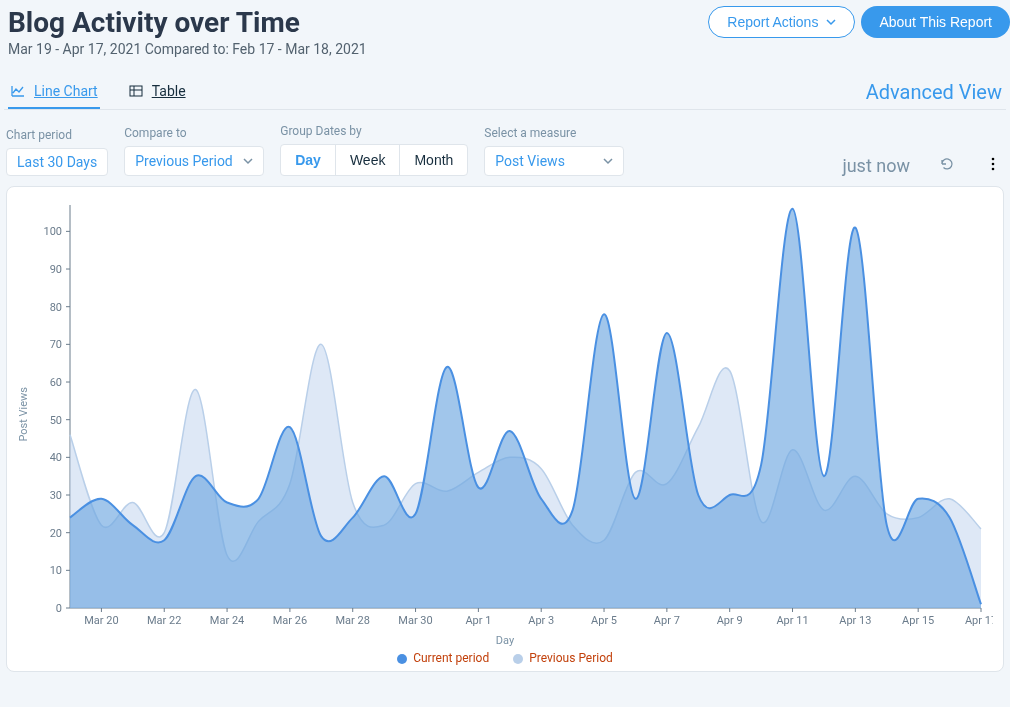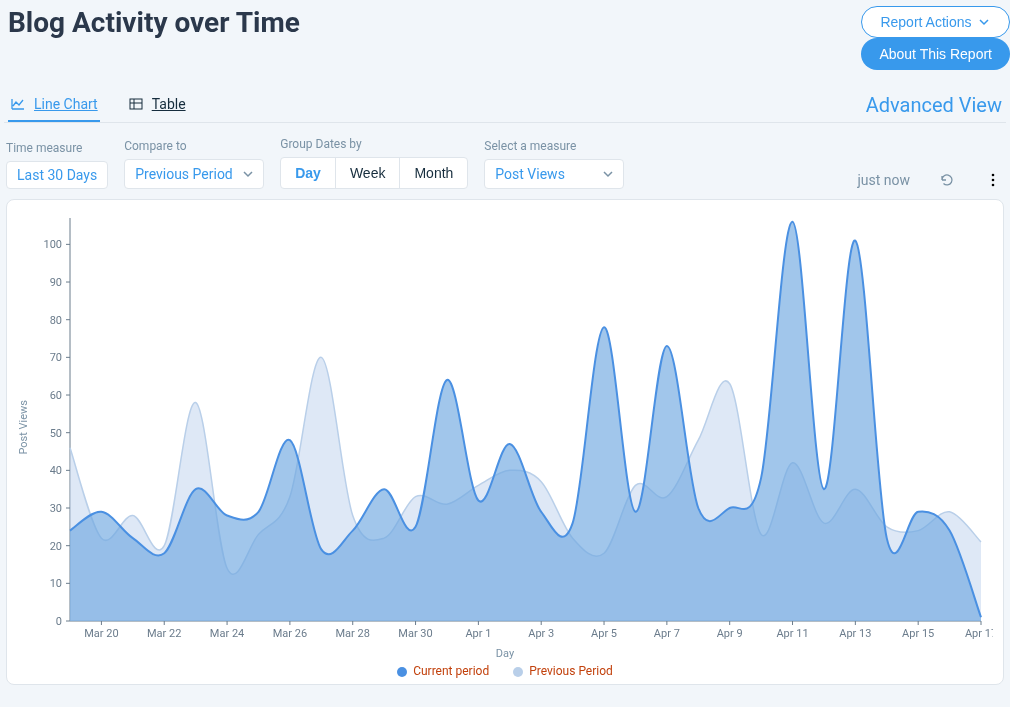--- a/index.html
+++ b/index.html
@@ -16,21 +16,21 @@
     --series-b-fill:#c3d6ee99;  
     font-family: -apple-system, BlinkMacSystemFont, "Segoe UI", Roboto, Helvetica, Arial, sans-serif;
   }
   *{box-sizing:border-box;}
   body{margin:0;background:var(--bg);color:var(--text);width:1010px;}
 
   
   .header{display:flex;align-items:flex-start;justify-content:space-between;padding:6px 0 0 8px;}
   .title-block h1{margin:0;font-size:28px;font-weight:700;color:#2b384b;}
   .title-block .subtitle{margin-top:2px;font-size:14px;color:#53626f;}
-  .header-actions{display:flex;flex-direction:column;}
+  .header-actions{display:flex;gap:6px;}
   .btn{display:inline-flex;align-items:center;gap:8px;font-size:14px;height:32px;padding:0 18px;border-radius:16px;border:none;cursor:pointer;}
   .btn-secondary{background:var(--panel);color:var(--blue);border:1px solid var(--blue);}
   .btn-primary{background:var(--blue);color:#fff;}
   .chev{width:10px;height:10px;display:inline-block;}
   .chev svg{display:block;}
 
   
   .tabs-row{display:flex;align-items:center;justify-content:space-between;border-bottom:1px solid var(--border);margin:18px 4px 0 4px;padding:0 4px;}
   .tabs{display:flex;gap:26px;}
   .tab{display:flex;align-items:center;gap:8px;padding:8px 2px;font-size:14px;color:var(--text);cursor:pointer;border-bottom:2px solid transparent;text-decoration:underline;}
@@ -43,21 +43,21 @@
   .ctrl{display:flex;flex-direction:column;gap:6px;}
   .ctrl-label{font-size:12px;color:var(--text-light);}
   .pill{height:28px;background:var(--panel);border:1px solid var(--border);border-radius:4px;display:inline-flex;align-items:center;padding:0 10px;font-size:14px;color:var(--blue);cursor:pointer;}
   .select{height:30px;min-width:140px;background:var(--panel);border:1px solid var(--border);border-radius:4px;display:inline-flex;align-items:center;justify-content:space-between;padding:0 10px;font-size:14px;color:var(--text);cursor:pointer;}
   .select .val{color:var(--blue);}
   .seg{display:inline-flex;border:1px solid var(--border);border-radius:4px;overflow:hidden;background:var(--panel);}
   .seg button{border:none;background:transparent;padding:0 14px;height:30px;font-size:14px;color:var(--text);cursor:pointer;}
   .seg button + button{border-left:1px solid var(--border);}
   .seg button.active{color:var(--blue);font-weight:600;}
   .spacer{flex:1;}
-  .status{display:flex;align-items:center;gap:28px;color:var(--text-light);font-size:14px;}
+  .status{display:flex;gap:28px;color:var(--text-light);font-size:18px;}
   .icon-btn{width:18px;height:18px;display:inline-flex;align-items:center;justify-content:center;cursor:pointer;color:var(--text-light);}
 
   
   .card{margin:0 6px 8px 6px;background:var(--panel);border:1px solid var(--border);border-radius:8px;padding:10px 10px 6px 10px;}
   .plot-wrap{position:relative;height:435px;display:flex;}
   .yaxis-title{writing-mode:vertical-rl;transform:rotate(180deg);font-size:11px;color:var(--text-light);align-self:center;margin-right:2px;}
   svg.plot{flex:1;height:100%;}
   .axis text{font-size:11px;fill:#6b7c8c;}
   .axis line,.axis path{stroke:#6b7c8c;stroke-width:1;}
   .xaxis-title{text-align:center;font-size:11px;color:var(--text-light);margin-top:2px;}
@@ -65,20 +65,21 @@
   .legend .dot{display:inline-block;width:10px;height:10px;border-radius:50%;margin-right:6px;vertical-align:middle;}
   .legend .dot.a{background:var(--series-a);}
   .legend .dot.b{background:#b9cfe9;}
 </style>
 </head>
 <body>
 
 <div class="header">
   <div class="title-block">
     <h1>Blog Activity over Time</h1>
+    <div class="subtitle">Mar 19 - Apr 17, 2021 Compared to: Feb 17 - Mar 18, 2021</div>
   </div>
   <div class="header-actions">
     <button class="btn btn-secondary">
       <span>Report Actions</span>
       <span class="chev">
         <svg viewBox="0 0 10 10">
             <path d="M1 3 L5 7 L9 3" fill="none" stroke="currentColor" stroke-width="1.5"></path>
           </svg>
       </span>
     </button>
@@ -106,21 +107,21 @@
           </svg>
       </span>
       <span>Table</span>
     </div>
   </div>
   <div class="adv">Advanced View</div>
 </div>
 
 <div class="controls">
   <div class="ctrl">
-    <span class="ctrl-label">Time measure</span>
+    <span class="ctrl-label">Chart period</span>
     <span class="pill">Last 30 Days</span>
   </div>
   <div class="ctrl">
     <span class="ctrl-label">Compare to</span>
     <span class="select">
       <span class="val">Previous Period</span>
       <span class="chev">
           <svg viewBox="0 0 10 10">
             <path d="M1 3 L5 7 L9 3" fill="none" stroke="#7a92a5" stroke-width="1.5"></path>
           </svg>

